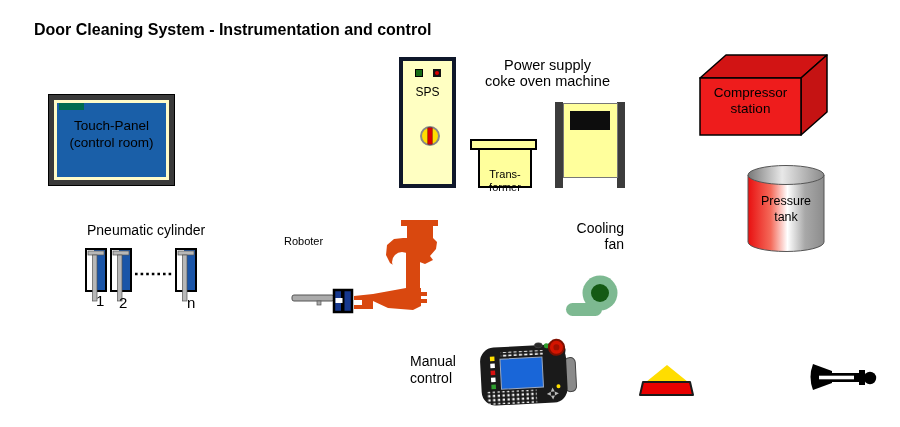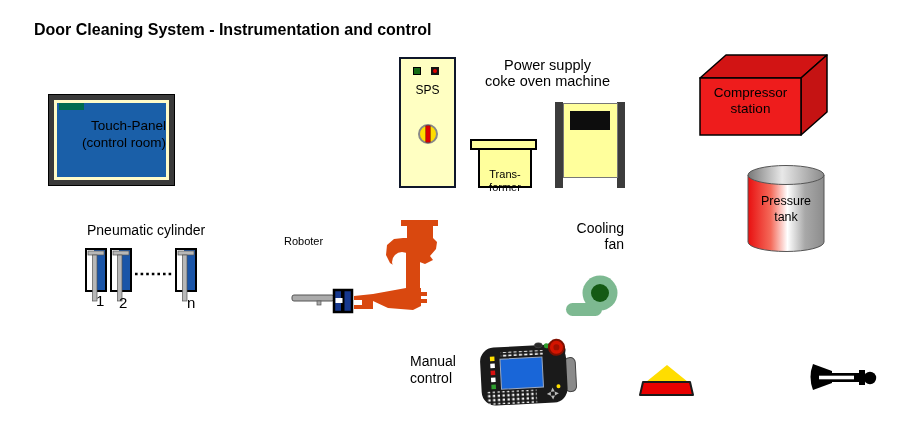--- a/index.html
+++ b/index.html
@@ -7,26 +7,26 @@
           font-family:"Liberation Sans",sans-serif;color:#000;border-radius:23px;}
   .label{position:absolute;white-space:pre-line;color:#000;}
   .title{font-size:16px;font-weight:bold;white-space:nowrap;}
 
   
   .tp-frame{position:absolute;left:48px;top:94px;width:127px;height:92px;background:#3a3a3a;
             border:1px solid #000;padding:5px;box-sizing:border-box;}
   .tp-yellow{width:100%;height:100%;background:#fffbc8;padding:3px;box-sizing:border-box;}
   .tp-screen{position:relative;width:100%;height:100%;background:#1a5fa8;}
   .tp-led{position:absolute;left:2px;top:0px;width:25px;height:7px;background:#006b50;}
-  .tp-text{position:absolute;left:0;top:14px;width:100%;text-align:right;font-size:13.5px;
+  .tp-text{position:absolute;left:0;top:14px;width:100%;text-align:center;font-size:13.5px;
            line-height:17px;white-space:pre-line;}
 
   
   .sps{position:absolute;left:399px;top:57px;width:57px;height:131px;background:#ffffc2;
-       border:2px solid #0f172a;box-sizing:border-box;}
+       border:4px solid #0f172a;box-sizing:border-box;}
   .sps-led-g{position:absolute;left:12px;top:8px;width:8px;height:8px;background:#156b15;border:1px solid #000;box-sizing:border-box;}
   .sps-led-r{position:absolute;left:30px;top:8px;width:8px;height:8px;background:#151515;}
   .sps-led-r span{position:absolute;left:2px;top:2px;width:4px;height:4px;border-radius:50%;background:#e00000;}
   .sps-text{position:absolute;left:0;top:24px;width:100%;text-align:center;font-size:12px;}
 
   
   .tr-cap{position:absolute;left:470px;top:139px;width:67px;height:11px;background:#ffff9c;
           border:2px solid #000;box-sizing:border-box;}
   .tr-body{position:absolute;left:478px;top:148px;width:54px;height:40px;background:#ffff9c;
            border:2px solid #000;box-sizing:border-box;text-align:center;font-size:11px;

